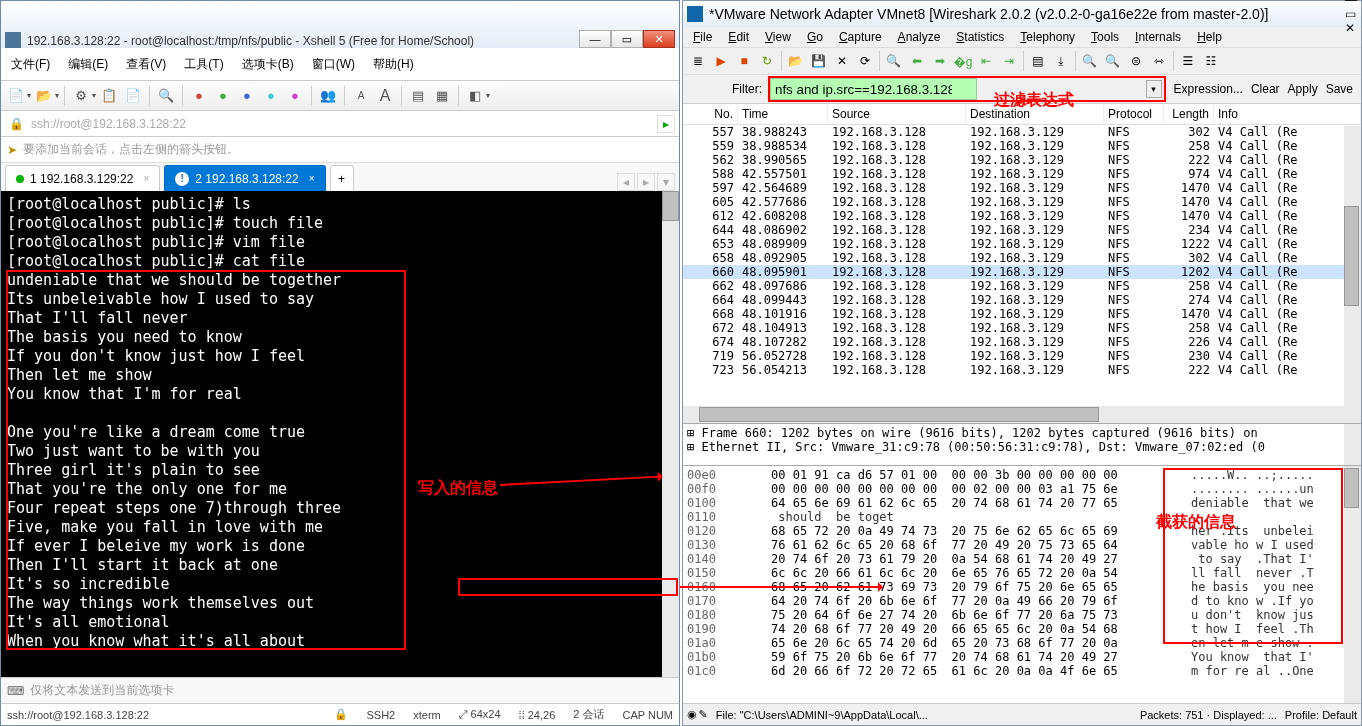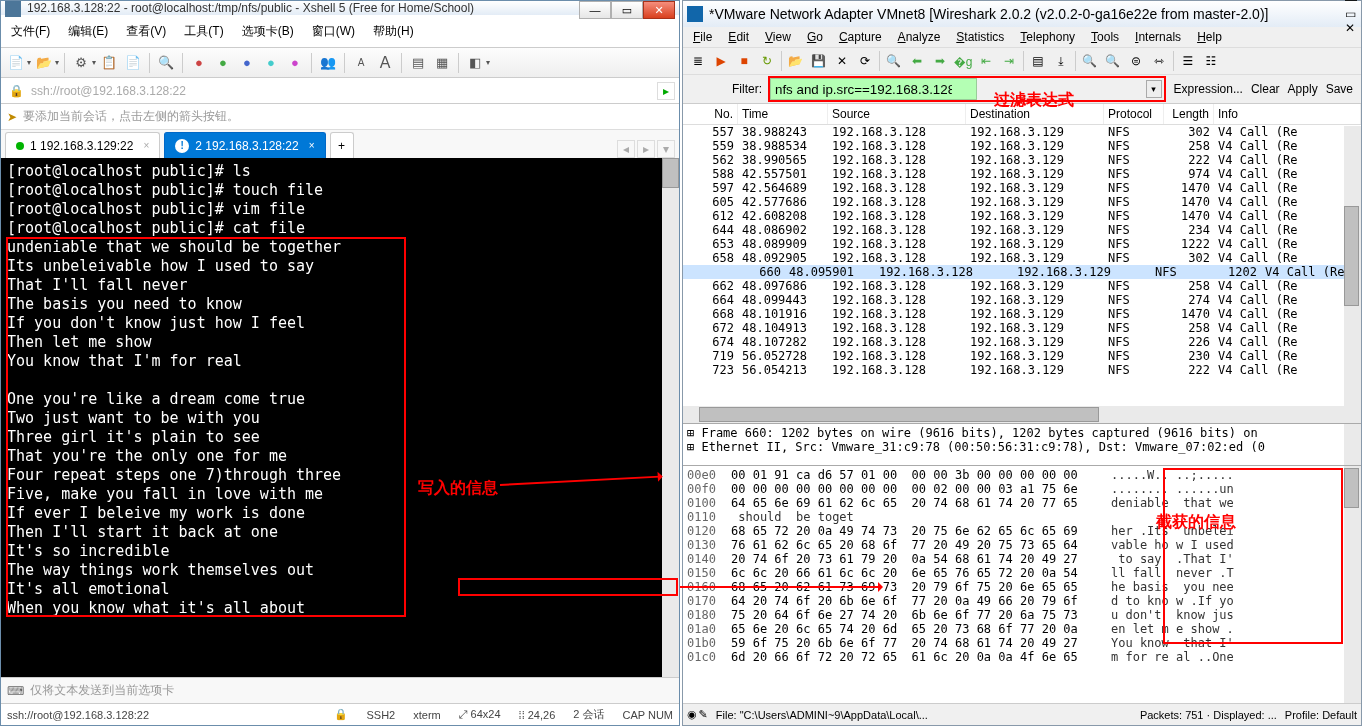--- a/index.html
+++ b/index.html
@@ -1,20 +1,20 @@
 <!DOCTYPE html>
 <html><head>
 <meta charset="utf-8">
 <style>
 * { box-sizing: border-box; margin: 0; padding: 0; }
 body { font-family: "Microsoft YaHei", Tahoma, sans-serif; font-size: 12px; background: #fff; width: 1362px; height: 726px; overflow: hidden; position: relative; }
 
 
 .xshell { position: absolute; left: 0; top: 0; width: 680px; height: 726px; border: 1px solid #6b8dab; background: #fff; display: flex; flex-direction: column; }
-.xshell .titlebar { background: linear-gradient(#fff,#e3ecf6); height: 14px; display: flex; align-items: flex-start; padding: 0 4px; }
+.xshell .titlebar { background: linear-gradient(#fff,#e3ecf6); height: 47px; display: flex; align-items: flex-end; padding: 0 4px; }
 .xshell .titlebar .icon { width: 16px; height: 16px; background: #4c7699; margin-right: 6px; }
 .xshell .titlebar .ttl { flex: 1; font-size: 12px; color: #333; }
 .xshell .titlebar .winbtns { display: flex; gap: 0; }
 .xshell .winbtn { width: 32px; height: 18px; border: 1px solid #b0b0b0; background: linear-gradient(#fff,#e6e6e6); font-size: 11px; text-align: center; line-height: 16px; }
 .xshell .winbtn.close { background: linear-gradient(#f58e7d,#d9401e); color: #fff; border-color: #a8321a; }
 .xshell .menubar { height: 22px; display: flex; align-items: center; padding: 16px 4px; border-bottom: 1px solid #ccc; gap: 6px; }
 .xshell .menubar span { padding: 2px 6px; cursor: default; }
 .xshell .toolbar { height: 30px; display: flex; align-items: center; padding: 0 4px; border-bottom: 1px solid #ccc; gap: 2px; background: linear-gradient(#fdfdfd,#eee); }
 .tbtn { width: 22px; height: 22px; border: 1px solid transparent; display: inline-flex; align-items: center; justify-content: center; font-size: 13px; color: #555; }
 .tsep { width: 1px; height: 20px; background: #ccc; margin: 0 3px; }
@@ -59,37 +59,37 @@
 .filterbar .flabel { padding: 0 2px; margin-left: 43px; }
 .filterbar .finput { flex: 1; height: 22px; background: #b4ffb4; border: 1px solid #9c9; padding: 0 24px 0 4px; font-family: inherit; position: relative; }
 .filterbar .fwrap { position: relative; flex: 1; border: 2px solid #f00; }
 .filterbar .fdrop { position: absolute; right: 2px; top: 2px; width: 16px; height: 18px; border: 1px solid #aaa; background: #eee; text-align: center; font-size: 9px; line-height: 16px; }
 .filterbar .fbtn { padding: 0 4px; height: 20px; line-height: 20px; cursor: default; }
 .packets { background: #fff; flex: 0 0 320px; display: flex; flex-direction: column; border-top: 1px solid #ccc; position: relative; font-family: Consolas, monospace; font-size: 12px; overflow: hidden; }
 .packets .hdr { display: flex; background: #fff; border-bottom: 1px solid #ddd; font-family: "Microsoft YaHei", Tahoma, sans-serif; }
 .packets .hdr div { padding: 3px 4px; border-right: 1px solid #eee; }
 .packets .rows { flex: 1; overflow: hidden; }
 .packets .row { display: flex; padding: 0 0; line-height: 14px; white-space: nowrap; }
-.packets .row.sel { background: #cce4ff; padding-left: 47px; }
+.packets .row.sel { background: #cce4ff; }
 .packets .row div { padding: 0 4px; overflow: hidden; }
 .c-no  { width: 55px; text-align: right; }
 .c-time{ width: 90px; }
 .c-src { width: 138px; }
 .c-dst { width: 138px; }
 .c-proto{ width: 60px; }
 .c-len { width: 50px; text-align: right; }
 .c-info{ flex: 1; }
 .packets .hscroll { height: 17px; background: #eaeaea; display: flex; align-items: center; }
 .packets .hthumb { height: 15px; background: #c0c0c0; border: 1px solid #999; margin-left: 16px; width: 400px; }
 .packets .vscroll { position: absolute; right: 0; top: 22px; bottom: 17px; width: 17px; background: #eaeaea; }
 .packets .vthumb { width: 15px; height: 100px; background: #c0c0c0; border: 1px solid #999; margin-top: 80px; }
 .details { background: #fff; border-top: 1px solid #aaa; font-family: Consolas, monospace; font-size: 12px; line-height: 14px; padding: 2px 4px; height: 42px; overflow: hidden; position: relative; }
 .details .vscroll { position: absolute; right: 0; top: 0; bottom: 0; width: 17px; background: #eaeaea; }
 .hexpane { background: #fff; border-top: 1px solid #aaa; font-family: Consolas, monospace; font-size: 12px; line-height: 14px; padding: 2px 4px; flex: 1; position: relative; overflow: hidden; }
-.hexpane .hexrow { display: flex; white-space: pre; }
+.hexpane .hexrow { display: flex; white-space: pre; gap: 40px; }
 .hexpane .off { width: 44px; color: #666; }
 .hexpane .hex { width: 380px; }
 .hexpane .asci { flex: 1; color: #333; }
 .hexpane .redbox { position: absolute; border: 2px solid #f00; right: 18px; top: 2px; width: 180px; height: 176px; pointer-events: none; }
 .hexpane .vscroll { position: absolute; right: 0; top: 0; bottom: 0; width: 17px; background: #eaeaea; }
 .hexpane .vthumb { width: 15px; height: 40px; background: #c0c0c0; border: 1px solid #999; margin-top: 2px; }
 .wstatus { height: 22px; display: flex; align-items: center; padding: 0 4px; font-size: 11px; border-top: 1px solid #ccc; gap: 8px; }
 .wstatus .sgroup { display: flex; align-items: center; gap: 2px; }
 .wstatus .fill { flex: 1; }
 
@@ -475,20 +475,21 @@
       <div class="hexrow"><span class="off">00f0</span><span class="hex">00 00 00 00 00 00 00 00  00 02 00 00 03 a1 75 6e</span><span class="asci">........ ......un</span></div>
       <div class="hexrow"><span class="off">0100</span><span class="hex">64 65 6e 69 61 62 6c 65  20 74 68 61 74 20 77 65</span><span class="asci">deniable  that we</span></div>
       <div class="hexrow"><span class="off">0110</span><span class="asci"> should  be toget</span></div>
       <div class="hexrow"><span class="off">0120</span><span class="hex">68 65 72 20 0a 49 74 73  20 75 6e 62 65 6c 65 69</span><span class="asci">her .Its  unbelei</span></div>
       <div class="hexrow"><span class="off">0130</span><span class="hex">76 61 62 6c 65 20 68 6f  77 20 49 20 75 73 65 64</span><span class="asci">vable ho w I used</span></div>
       <div class="hexrow"><span class="off">0140</span><span class="hex">20 74 6f 20 73 61 79 20  0a 54 68 61 74 20 49 27</span><span class="asci"> to say  .That I'</span></div>
       <div class="hexrow"><span class="off">0150</span><span class="hex">6c 6c 20 66 61 6c 6c 20  6e 65 76 65 72 20 0a 54</span><span class="asci">ll fall  never .T</span></div>
       <div class="hexrow"><span class="off">0160</span><span class="hex">68 65 20 62 61 73 69 73  20 79 6f 75 20 6e 65 65</span><span class="asci">he basis  you nee</span></div>
       <div class="hexrow"><span class="off">0170</span><span class="hex">64 20 74 6f 20 6b 6e 6f  77 20 0a 49 66 20 79 6f</span><span class="asci">d to kno w .If yo</span></div>
       <div class="hexrow"><span class="off">0180</span><span class="hex">75 20 64 6f 6e 27 74 20  6b 6e 6f 77 20 6a 75 73</span><span class="asci">u don't  know jus</span></div>
+      <div class="hexrow"><span class="off">0190</span><span class="hex">74 20 68 6f 77 20 49 20  66 65 65 6c 20 0a 54 68</span><span class="asci">t how I  feel .Th</span></div>
       <div class="hexrow"><span class="off">01a0</span><span class="hex">65 6e 20 6c 65 74 20 6d  65 20 73 68 6f 77 20 0a</span><span class="asci">en let m e show .</span></div>
       <div class="hexrow"><span class="off">01b0</span><span class="hex">59 6f 75 20 6b 6e 6f 77  20 74 68 61 74 20 49 27</span><span class="asci">You know  that I'</span></div>
       <div class="hexrow"><span class="off">01c0</span><span class="hex">6d 20 66 6f 72 20 72 65  61 6c 20 0a 0a 4f 6e 65</span><span class="asci">m for re al ..One</span></div>
       <div class="redbox"></div>
     <div class="vscroll">
         <div class="vthumb"></div>
       </div>
   </div>
   <div class="wstatus">
     <span class="sgroup">

